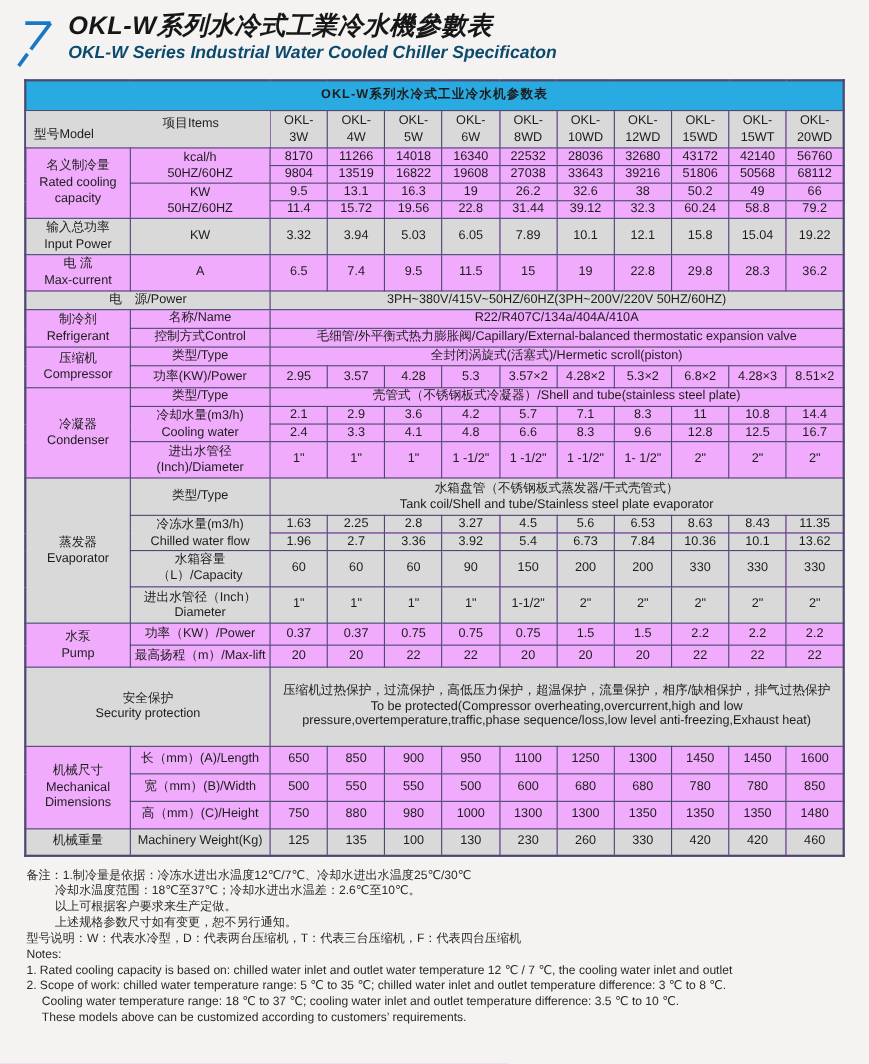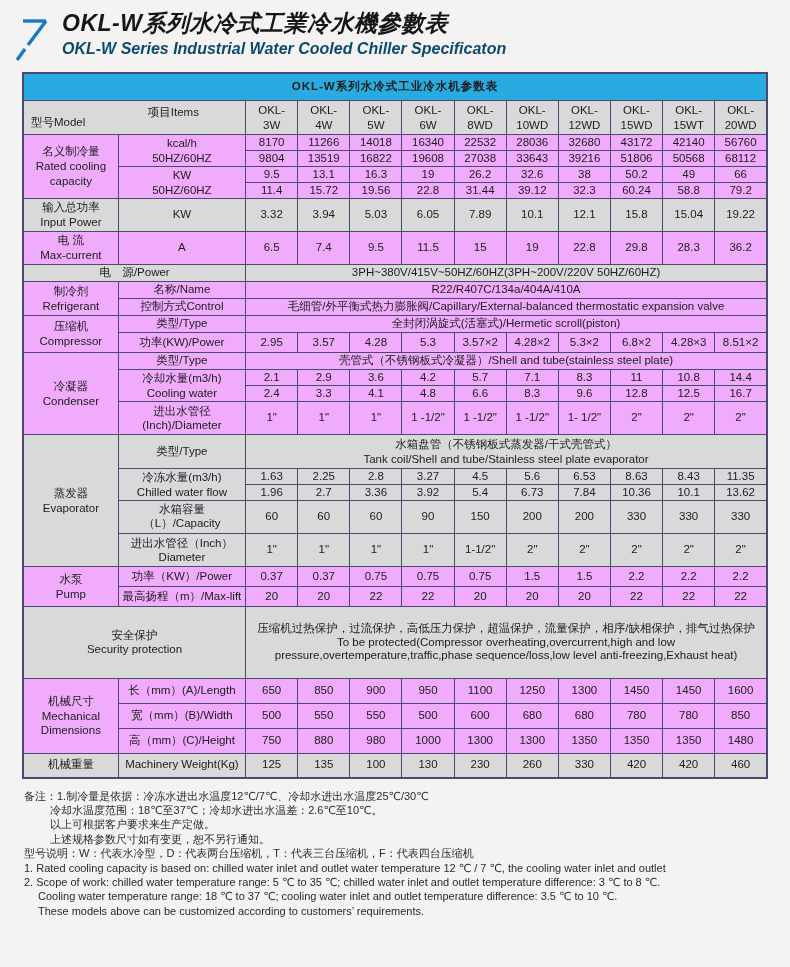--- a/index.html
+++ b/index.html
@@ -542,17 +542,18 @@
   </tr>
 </tbody>
   </table>
 
 <div class="notes">
   <div>备注：1.制冷量是依据：冷冻水进出水温度12℃/7℃、冷却水进出水温度25℃/30℃</div>
   <div class="ind2">冷却水温度范围：18℃至37℃；冷却水进出水温差：2.6℃至10℃。</div>
   <div class="ind2">以上可根据客户要求来生产定做。</div>
   <div class="ind2">上述规格参数尺寸如有变更，恕不另行通知。</div>
   <div>型号说明：W：代表水冷型，D：代表两台压缩机，T：代表三台压缩机，F：代表四台压缩机</div>
+  <div>Notes:</div>
   <div>1. Rated cooling capacity is based on: chilled water inlet and outlet water temperature 12 ℃ / 7 ℃, the cooling water inlet and outlet</div>
   <div>2. Scope of work: chilled water temperature range: 5 ℃ to 35 ℃; chilled water inlet and outlet temperature difference: 3 ℃ to 8 ℃.</div>
   <div class="ind3">Cooling water temperature range: 18 ℃ to 37 ℃; cooling water inlet and outlet temperature difference: 3.5 ℃ to 10 ℃.</div>
   <div class="ind3">These models above can be customized according to customers’  requirements.</div>
 </div>
 
 </body></html>

